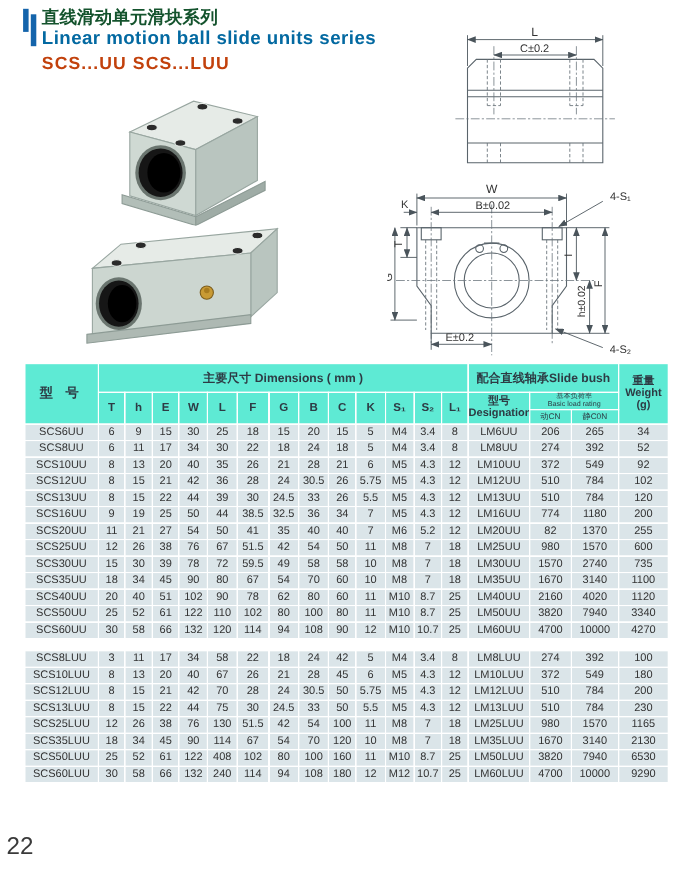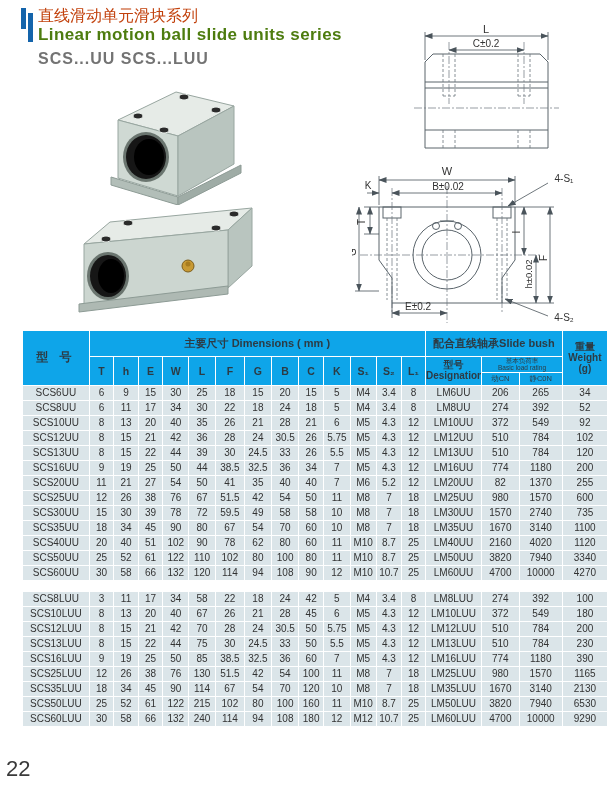--- a/index.html
+++ b/index.html
@@ -3,36 +3,36 @@
 <meta charset="utf-8">
 <style>
   *{margin:0;padding:0;box-sizing:border-box}
   html,body{background:#fff}
   .page{position:relative;width:612px;height:800px;background:#ffffff;overflow:hidden;
         font-family:"Liberation Sans","DejaVu Sans",sans-serif;color:#333}
   
   .bar{position:absolute;background:#1464ab}
   .bar1{left:21px;top:8px;width:5px;height:21px}
   .bar2{left:28px;top:13px;width:5px;height:29px}
-  .title-cn{position:absolute;left:38px;top:6px;font-size:16px;font-weight:normal;color:#c2410c}
-  .title-en{position:absolute;left:38px;top:25px;font-size:17px;font-weight:bold;color:#4d7c0f;letter-spacing:.4px}
-  .models-line{position:absolute;left:38px;top:50px;font-size:16px;font-weight:bold;color:#737373;letter-spacing:1px}
+  .title-cn{position:absolute;left:38px;top:6px;font-size:16px;font-weight:bold;color:#14532d}
+  .title-en{position:absolute;left:38px;top:25px;font-size:17px;font-weight:bold;color:#0369a1;letter-spacing:.4px}
+  .models-line{position:absolute;left:38px;top:50px;font-size:16px;font-weight:bold;color:#c2410c;letter-spacing:1px}
   
   .abs{position:absolute}
   #photo-short{left:96px;top:80px}
   #photo-long{left:76px;top:196px}
   #side-view{left:388px;top:22px}
   #front-view{left:352px;top:160px}
   svg text{font-family:"Liberation Sans","DejaVu Sans",sans-serif}
   
   table.spec{position:absolute;left:22px;width:586px;border-collapse:collapse;table-layout:fixed}
   #uu-table{top:330px}
   #luu-table{top:591px}
   th,td{border:1px solid #ffffff;text-align:center;vertical-align:middle;overflow:hidden;white-space:nowrap}
-  th{background:#0ea5e9;color:#2d3b44;font-weight:bold}
+  th{background:#5eead4;color:#2d3b44;font-weight:bold}
   td{background:#dbe5e9;color:#333;font-size:10px;height:15px;line-height:1;padding:0}
   .group-h{font-size:11px;height:26px}
   .model-h{font-size:12px;letter-spacing:4px}
   .dim-col{font-size:10.5px;height:14px;font-weight:bold}
   .stack{line-height:1.08;font-size:10px}
   .tiny{font-size:6.5px;line-height:1.15;font-weight:normal}
   .load-sub{font-size:7.5px;height:13px;font-weight:normal}
   .weight-h{font-size:10px;line-height:1.1}
   
   .page-number{position:absolute;left:6px;top:756px;font-size:22px;color:#3a3a3a}
@@ -604,40 +604,20 @@
           <td>5.5</td>
           <td>M5</td>
           <td>4.3</td>
           <td>12</td>
           <td>LM13LUU</td>
           <td>510</td>
           <td>784</td>
           <td>230</td>
         </tr>
         <tr>
-          <td>SCS16LUU</td>
-          <td>9</td>
-          <td>19</td>
-          <td>25</td>
-          <td>50</td>
-          <td>85</td>
-          <td>38.5</td>
-          <td>32.5</td>
-          <td>36</td>
-          <td>60</td>
-          <td>7</td>
-          <td>M5</td>
-          <td>4.3</td>
-          <td>12</td>
-          <td>LM16LUU</td>
-          <td>774</td>
-          <td>1180</td>
-          <td>390</td>
-        </tr>
-        <tr>
           <td>SCS25LUU</td>
           <td>12</td>
           <td>26</td>
           <td>38</td>
           <td>76</td>
           <td>130</td>
           <td>51.5</td>
           <td>42</td>
           <td>54</td>
           <td>100</td>
@@ -669,21 +649,21 @@
           <td>1670</td>
           <td>3140</td>
           <td>2130</td>
         </tr>
         <tr>
           <td>SCS50LUU</td>
           <td>25</td>
           <td>52</td>
           <td>61</td>
           <td>122</td>
-          <td>215</td>
+          <td>408</td>
           <td>102</td>
           <td>80</td>
           <td>100</td>
           <td>160</td>
           <td>11</td>
           <td>M10</td>
           <td>8.7</td>
           <td>25</td>
           <td>LM50LUU</td>
           <td>3820</td>

